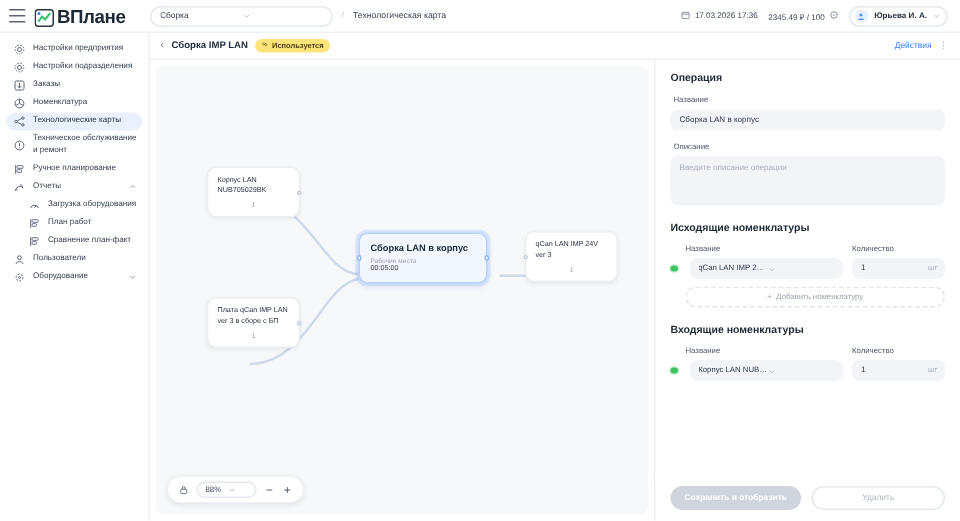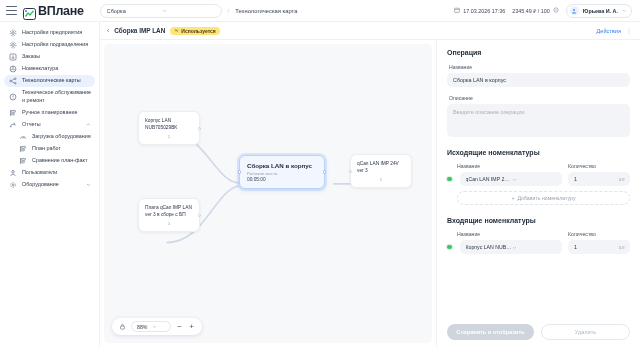--- a/index.html
+++ b/index.html
@@ -16,21 +16,21 @@
   .topbar {
     height: 22px; flex: 0 0 22px;
     display: flex; align-items: center;
     background: #fff;
     border-bottom: 1px solid #eef0f4;
     padding: 0 8px 0 6px;
     gap: 6px;
   }
   .burger { width: 11px; height: 9px; display: flex; flex-direction: column; justify-content: space-between; cursor: pointer; flex: 0 0 auto; }
   .burger i { display: block; height: 1px; background: #5a6475; border-radius: 1px; }
-  .logo { display: flex; align-items: flex-end; gap: 2px; flex: 0 0 auto; }
+  .logo { display: flex; align-items: center; gap: 2px; flex: 0 0 auto; }
   .logo-mark { width: 13px; height: 12px; position: relative; }
   .logo-text { font-size: 12.5px; font-weight: 700; letter-spacing: -0.3px; color: #1d2836; }
 
   .bc-select {
     margin-left: 10px;
     width: 122px; height: 14px;
     border: 1px solid #e3e7ee; border-radius: 7px;
     background: #fff;
     display: flex; align-items: center;
     padding: 0 4px 0 6px;

